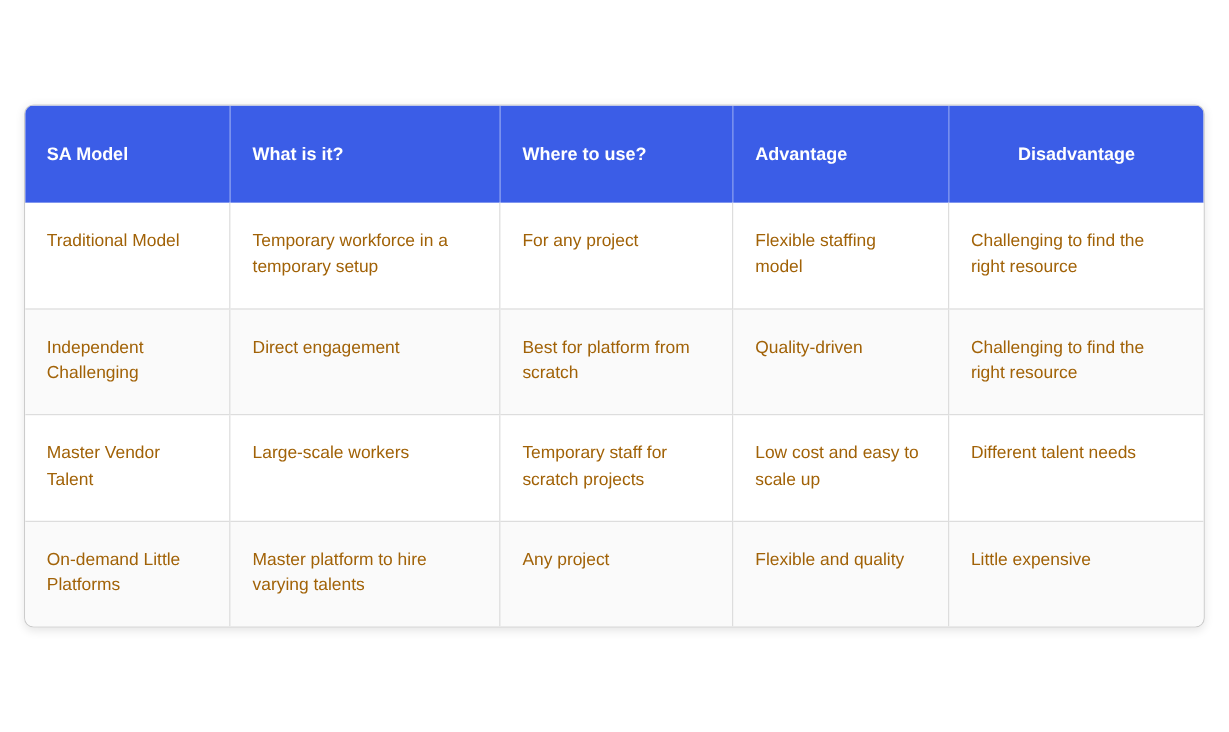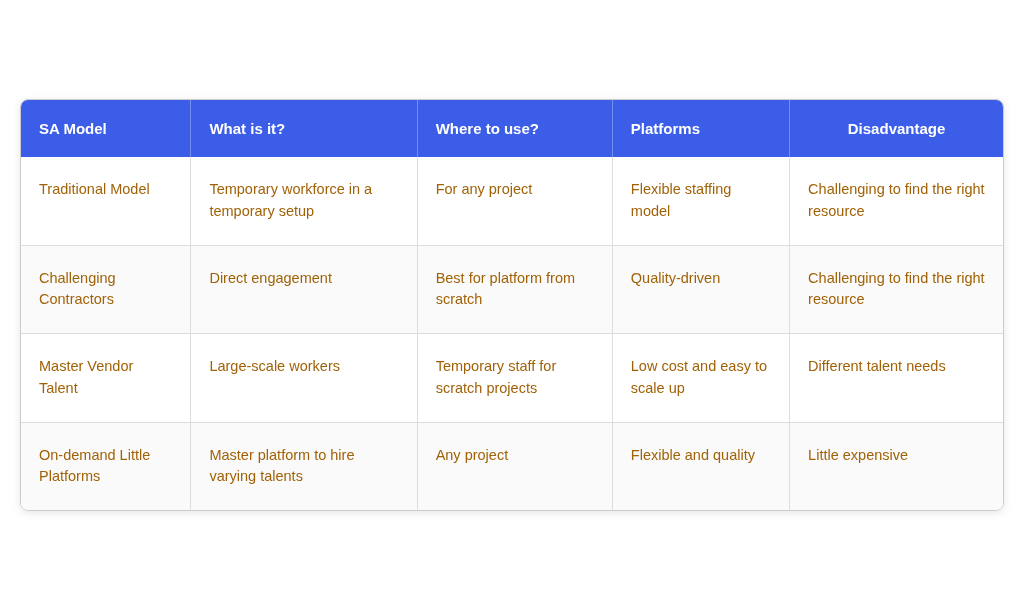--- a/index.html
+++ b/index.html
@@ -32,21 +32,21 @@
     }
 
     thead tr {
       background-color: #3b5de7;
     }
 
     thead th {
       color: #fff;
       font-weight: 700;
       font-size: 15px;
-      padding: 20px 18px;
+      padding: 32px 18px;
       text-align: left;
       border-right: 1px solid rgba(255,255,255,0.3);
     }
 
     thead th:last-child {
       border-right: none;
       text-align: center;
     }
 
     tbody tr {
@@ -82,35 +82,35 @@
 <body>
 
 <div class="table-container">
   <table>
     <thead>
       <tr>
 
       <th>SA Model</th>
           <th>What is it?</th>
           <th>Where to use?</th>
-          <th>Platforms</th>
+          <th>Advantage</th>
           <th>Disadvantage</th>
         </tr>
     </thead>
     <tbody>
 
     <tr>
           <td>Traditional Model</td>
           <td>Temporary workforce in a temporary setup</td>
           <td>For any project</td>
           <td>Flexible staffing model</td>
           <td>Challenging to find the right resource</td>
         </tr>
         <tr>
-          <td>Challenging Contractors</td>
+          <td>Independent Challenging</td>
           <td>Direct engagement</td>
           <td>Best for platform from scratch</td>
           <td>Quality-driven</td>
           <td>Challenging to find the right resource</td>
         </tr>
         <tr>
           <td>Master Vendor Talent</td>
           <td>Large-scale workers</td>
           <td>Temporary staff for scratch projects</td>
           <td>Low cost and easy to scale up</td>

